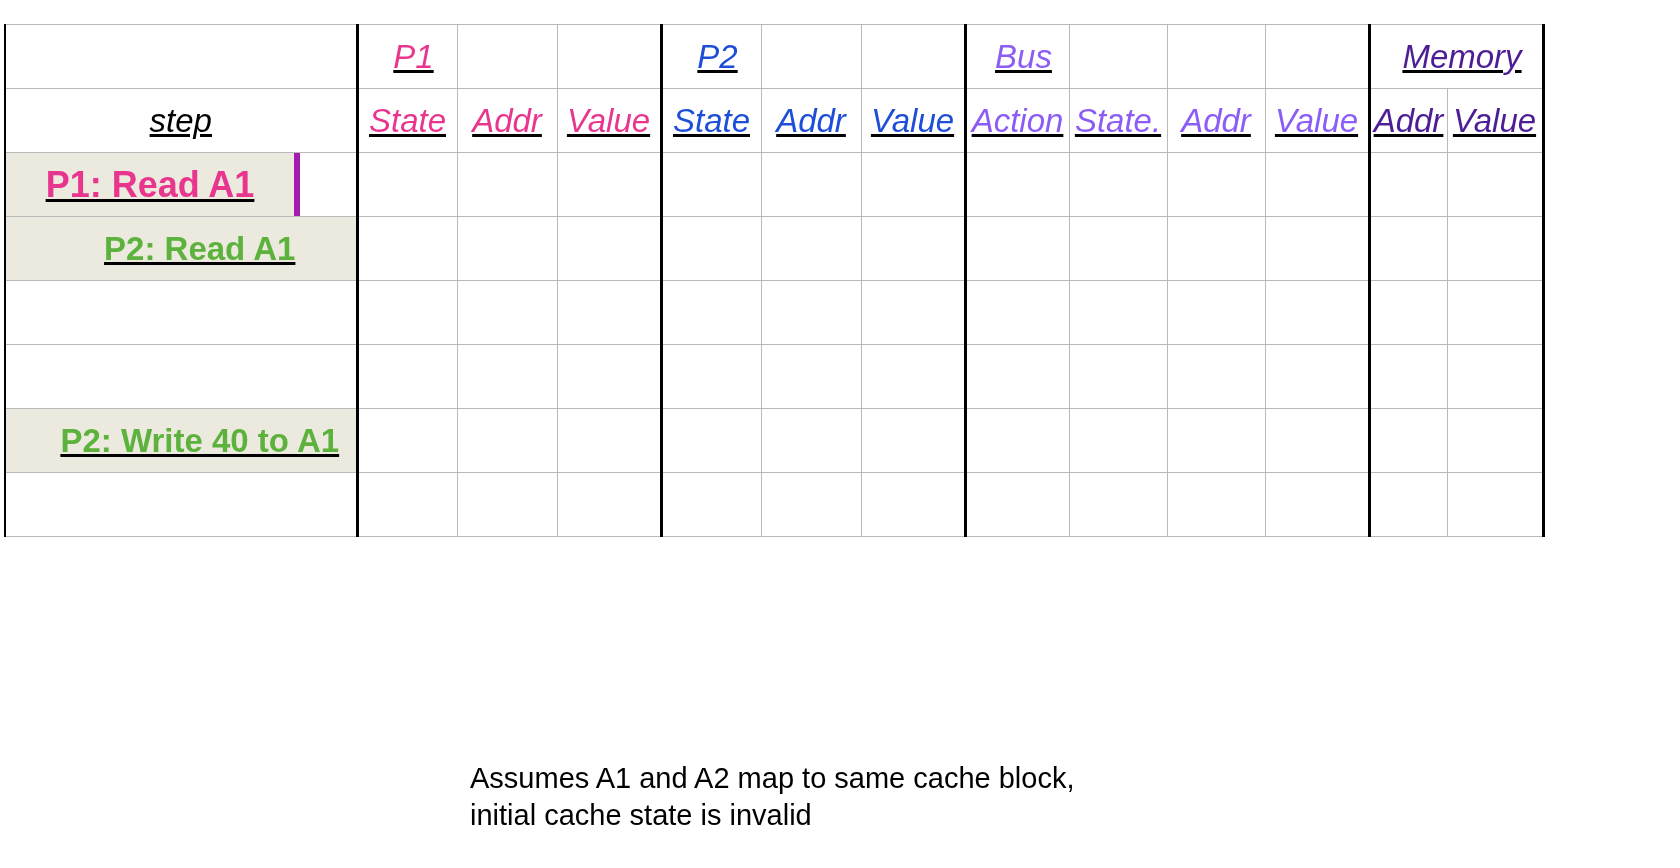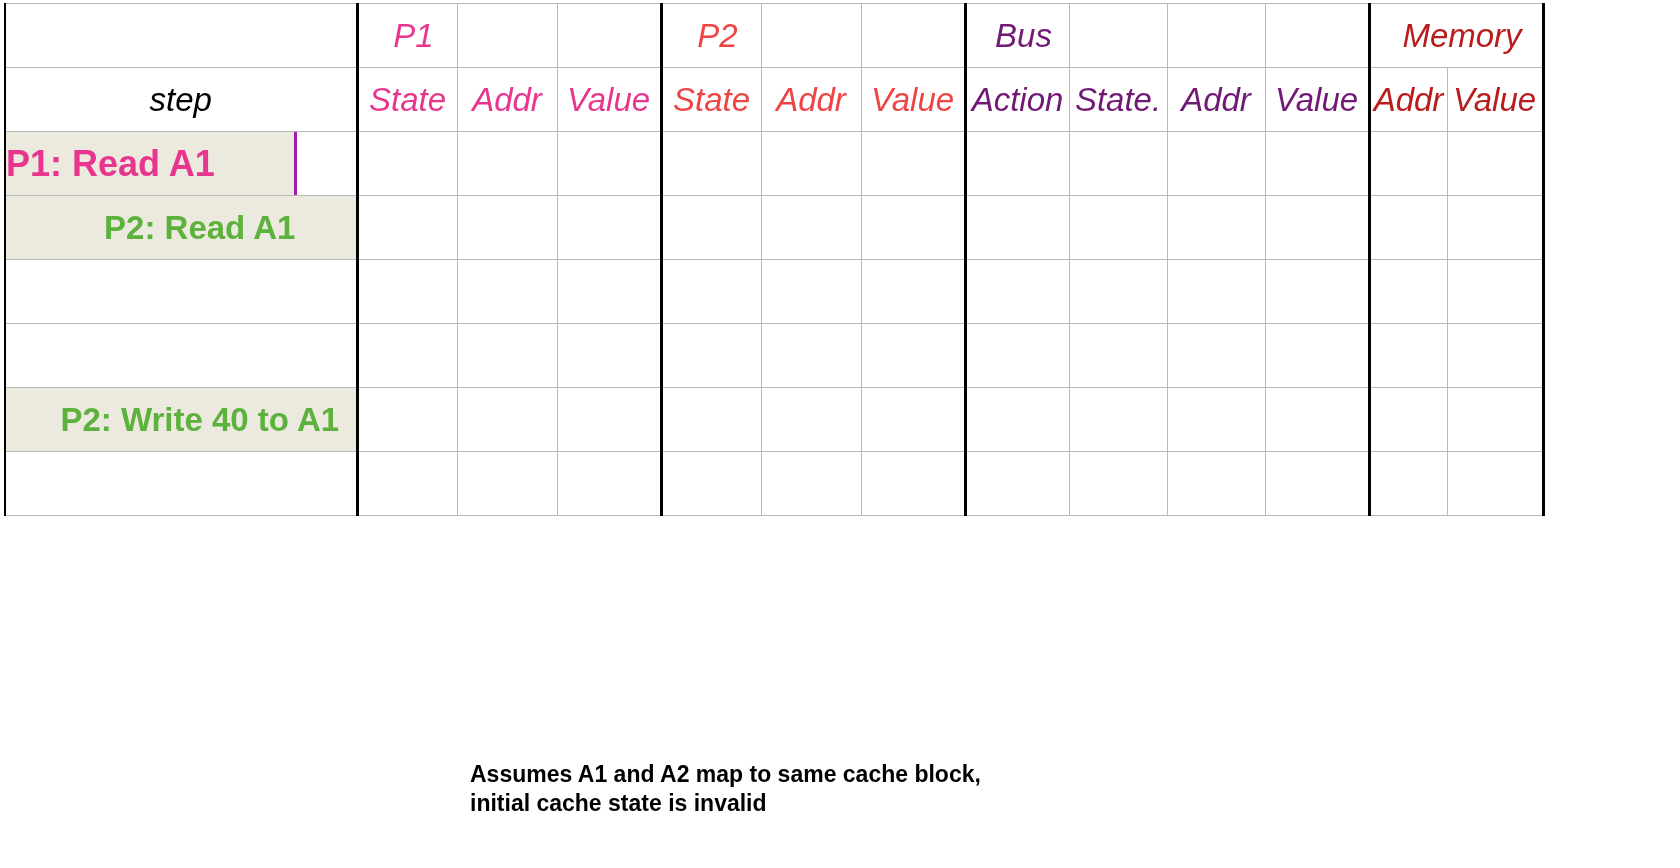--- a/index.html
+++ b/index.html
@@ -17,21 +17,22 @@
     width: 1680px;
     height: 868px;
   }
 
   table.coherence {
     border-collapse: collapse;
     table-layout: fixed;
     margin: 0;
     position: absolute;
     left: 4px;
-    top: 3px;
+    top: 24px;
+    text-decoration: underline;
   }
 
   table.coherence td {
     border: 1px solid #b9b9b9;
     padding: 0;
     height: 63px;
     overflow: hidden;
     white-space: nowrap;
     text-align: center;
     vertical-align: middle;
@@ -65,23 +66,23 @@
     border-bottom: none !important;
   }
   .group-blank { border-bottom: none !important; }
 
   .hdr {
     font-style: italic;
     font-size: 38px;
   }
 
   .p1 { color: #e8368f; }
-  .p2 { color: #ef4444; }
-  .bus { color: #701a75; }
-  .mem { color: #b91c1c; }
+  .p2 { color: #1d4ed8; }
+  .bus { color: #8b5cf6; }
+  .mem { color: #4c1d95; }
 
   .step-hdr {
     font-style: italic;
     font-size: 38px;
     color: #000;
     text-align: center;
   }
 
   .step-cell {
     font-weight: bold;
@@ -91,39 +92,38 @@
   }
   .step-cell.p1lbl { color: #e8368f; }
   .step-cell.p2lbl { color: #5cb23c; padding-left: 38px; }
 
   .step-empty { background: #ffffff; }
 
   
   td.step-split { padding: 0 !important; position: relative; background: #ffffff; }
   td.step-split .inner {
     background: #eceade;
-    border-right: 3px solid #a21caf;
+    border-right: 6px solid #a21caf;
     height: 63px;
     line-height: 63px;
     width: 288px;
     font-weight: bold;
     font-size: 36px;
     color: #e8368f;
-    text-align: left;
+    text-align: center;
   }
 
   .caption {
     position: absolute;
     left: 470px;
     top: 760px;
-    font-size: 23px;
+    font-size: 29px;
     color: #000;
     line-height: 1.28;
     white-space: pre-line;
-    font-weight: bold;
   }
 </style>
 </head>
 <body>
 
 <div id="sheet">
 
   <table class="coherence">
     <colgroup>
       <col class="c-step">

